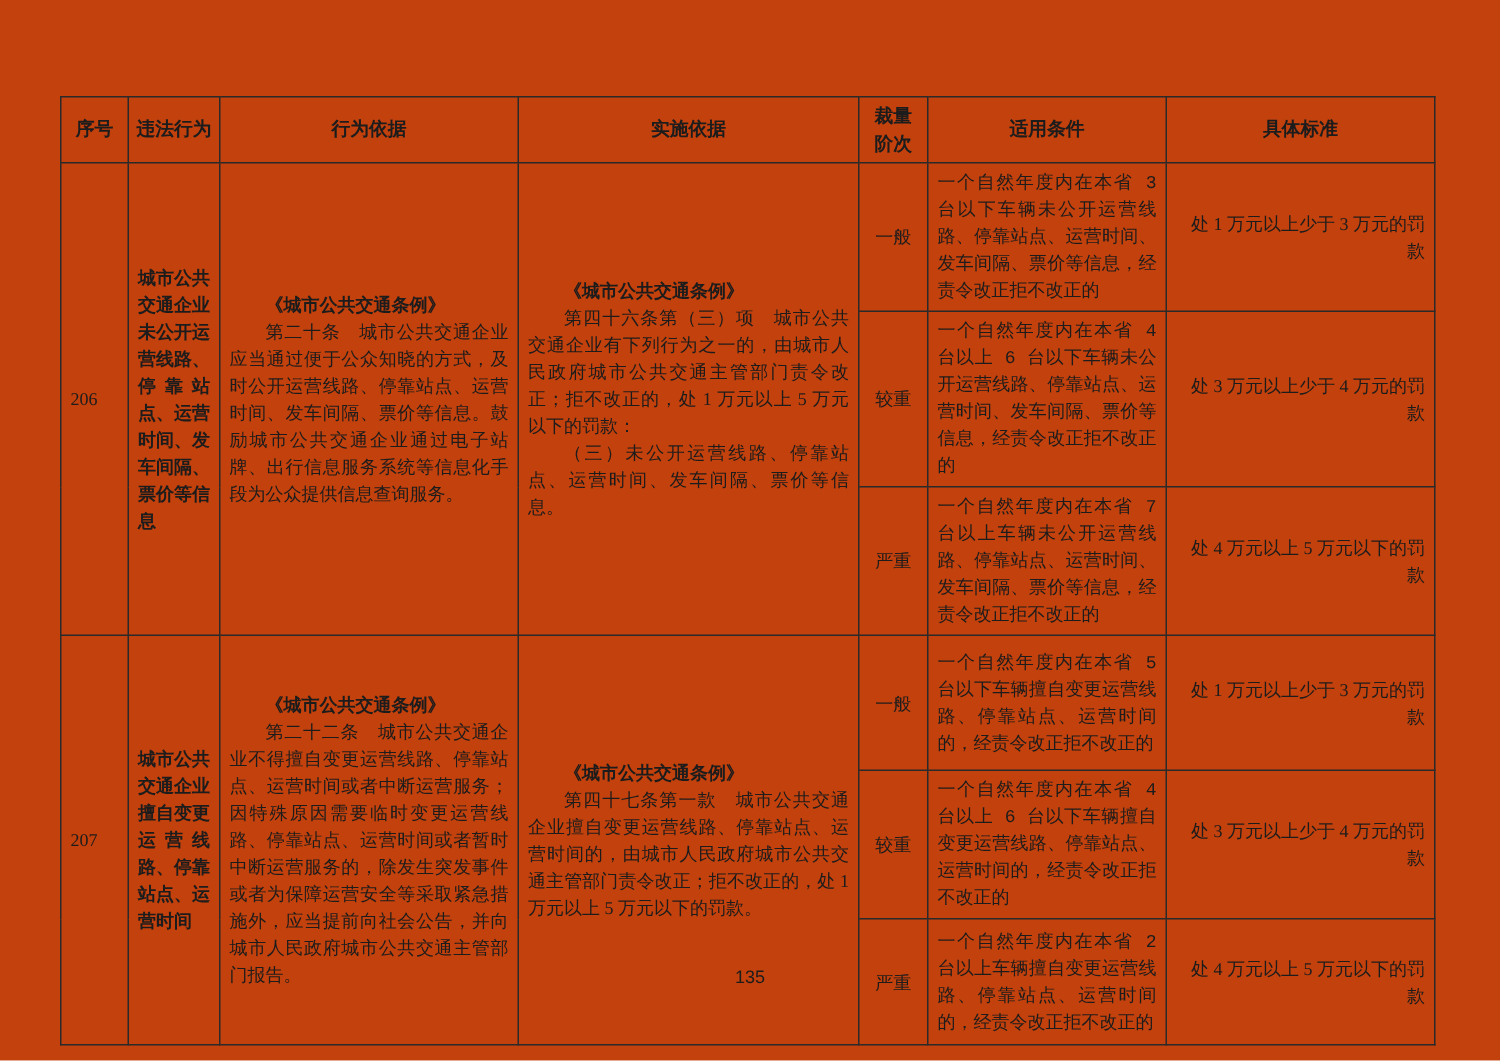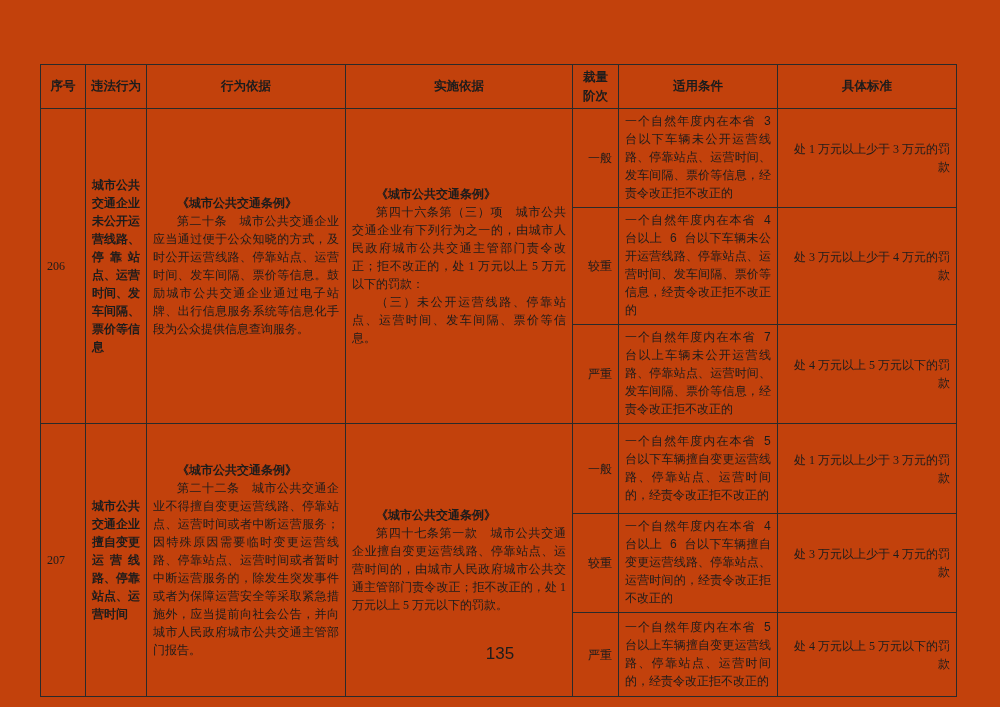--- a/index.html
+++ b/index.html
@@ -60,38 +60,38 @@
   }
   td.basis p {
     margin: 0;
     text-indent: 2em;
     text-align: justify;
   }
   td.basis p.title {
     font-weight: bold;
   }
   td.tier {
-    text-align: right;
+    text-align: center;
   }
   td.cond {
     text-align: justify;
     padding: 4px 8px;
     font-family: Liberation Mono, monospace;
   }
   td.std {
     text-align: right;
     padding: 4px 8px;
   }
   .page-number {
     position: absolute;
     left: 0;
     right: 0;
     top: 644px;
     text-align: center;
-    font-size: 17px;
+    font-size: 12px;
     font-family: "Liberation Sans", "DejaVu Sans", sans-serif;
   }
 </style>
 </head>
 <body>
 
 <div class="page">
 
   <table class="reg-table">
     <colgroup>
@@ -159,21 +159,21 @@
         <td class="cond">一个自然年度内在本省 5 台以下车辆擅自变更运营线路、停靠站点、运营时间的，经责令改正拒不改正的</td>
         <td class="std">处 1 万元以上少于 3 万元的罚款</td>
       </tr>
       <tr class="h84">
         <td class="tier">较重</td>
         <td class="cond">一个自然年度内在本省 4 台以上 6 台以下车辆擅自变更运营线路、停靠站点、运营时间的，经责令改正拒不改正的</td>
         <td class="std">处 3 万元以上少于 4 万元的罚款</td>
       </tr>
       <tr class="h84">
         <td class="tier">严重</td>
-        <td class="cond">一个自然年度内在本省 5 台以上车辆擅自变更运营线路、停靠站点、运营时间的，经责令改正拒不改正的</td>
+        <td class="cond">一个自然年度内在本省 2 台以上车辆擅自变更运营线路、停靠站点、运营时间的，经责令改正拒不改正的</td>
         <td class="std">处 4 万元以上 5 万元以下的罚款</td>
       </tr>
     </tbody>
   </table>
 
   <div class="page-number">135</div>
 
 </div>
 
 </body></html>

